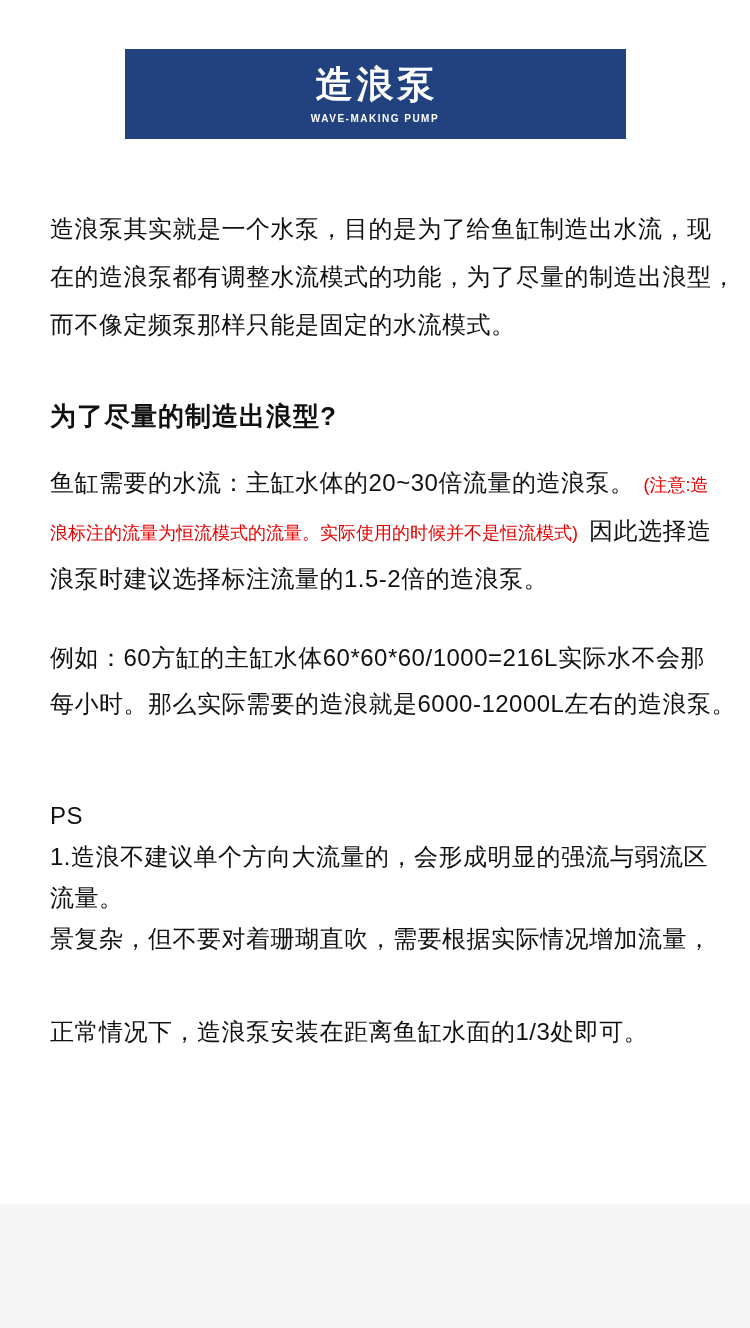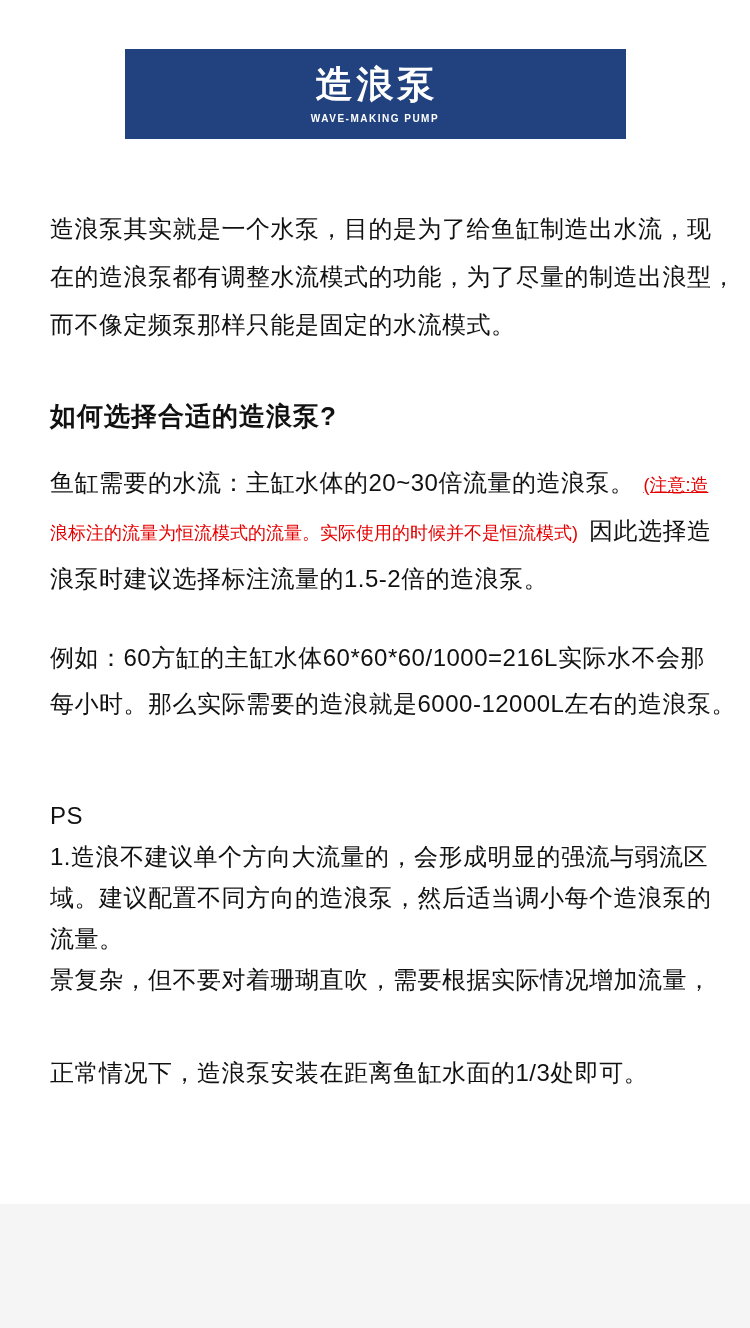--- a/index.html
+++ b/index.html
@@ -47,56 +47,55 @@
     margin:0;padding:0 0 0 50px;
     font-size:26px;font-weight:700;letter-spacing:1px;line-height:36px;
   }
   .heading-choose{margin-top:49px;}
   .flow{margin-top:26px;line-height:46px;}
   .example{margin-top:33px;line-height:46px;}
   .ps-block{margin-top:68px;line-height:41px;}
   .heading-placement{margin-top:62px;}
   .final{margin-top:50px;line-height:46px;}
   .red{font-size:18px;color:var(--note_red);letter-spacing:0;}
-  .gap-left{margin-left:9px;text-decoration:underline;}
+  .gap-left{margin-left:9px;}
   .gap-left-lg{margin-left:11px;}
 </style>
 </head>
 <body>
 
 <div class="page">
 
   <div class="header-box">
     <div class="header-title">造浪泵</div>
     <div class="header-subtitle">WAVE-MAKING PUMP</div>
   </div>
 
   <div class="para intro">
     <div class="line">造浪泵其实就是一个水泵，目的是为了给鱼缸制造出水流，现</div>
     <div class="line">在的造浪泵都有调整水流模式的功能，为了尽量的制造出浪型，</div>
     <div class="line">而不像定频泵那样只能是固定的水流模式。</div>
   </div>
 
-  <h2 class="heading heading-choose">如何选择合适的造浪泵?</h2>
+  <h2 class="heading heading-choose">为了尽量的制造出浪型?</h2>
 
   <div class="para flow">
     <div class="line"><span>鱼缸需要的水流：主缸水体的20~30倍流量的造浪泵。</span><span class="red gap-left">(注意:造</span></div>
     <div class="line"><span class="red">浪标注的流量为恒流模式的流量。实际使用的时候并不是恒流模式)</span><span class="gap-left-lg">因此选择造</span></div>
     <div class="line">浪泵时建议选择标注流量的1.5-2倍的造浪泵。</div>
   </div>
 
   <div class="para example">
     <div class="line">例如：60方缸的主缸水体60*60*60/1000=216L实际水不会那</div>
     <div class="line">每小时。那么实际需要的造浪就是6000-12000L左右的造浪泵。</div>
   </div>
 
   <div class="para ps-block">
     <div class="line">PS</div>
     <div class="line">1.造浪不建议单个方向大流量的，会形成明显的强流与弱流区</div>
-    <div class="line">域。建议配置不同方向的造浪泵，然后适当调小每个造浪泵的</div>
     <div class="line">流量。</div>
     <div class="line">景复杂，但不要对着珊瑚直吹，需要根据实际情况增加流量，</div>
   </div>
 
 
   <div class="para final">
     <div class="line">正常情况下，造浪泵安装在距离鱼缸水面的1/3处即可。</div>
   </div>
 
 </div>

